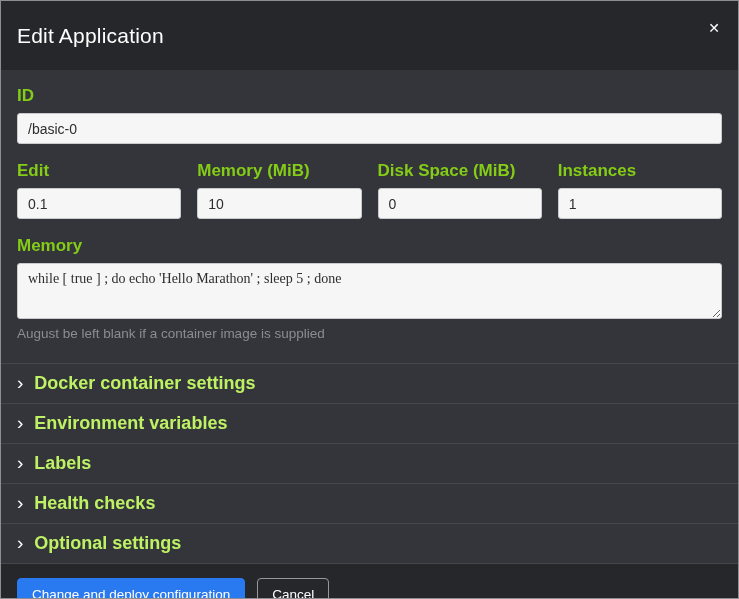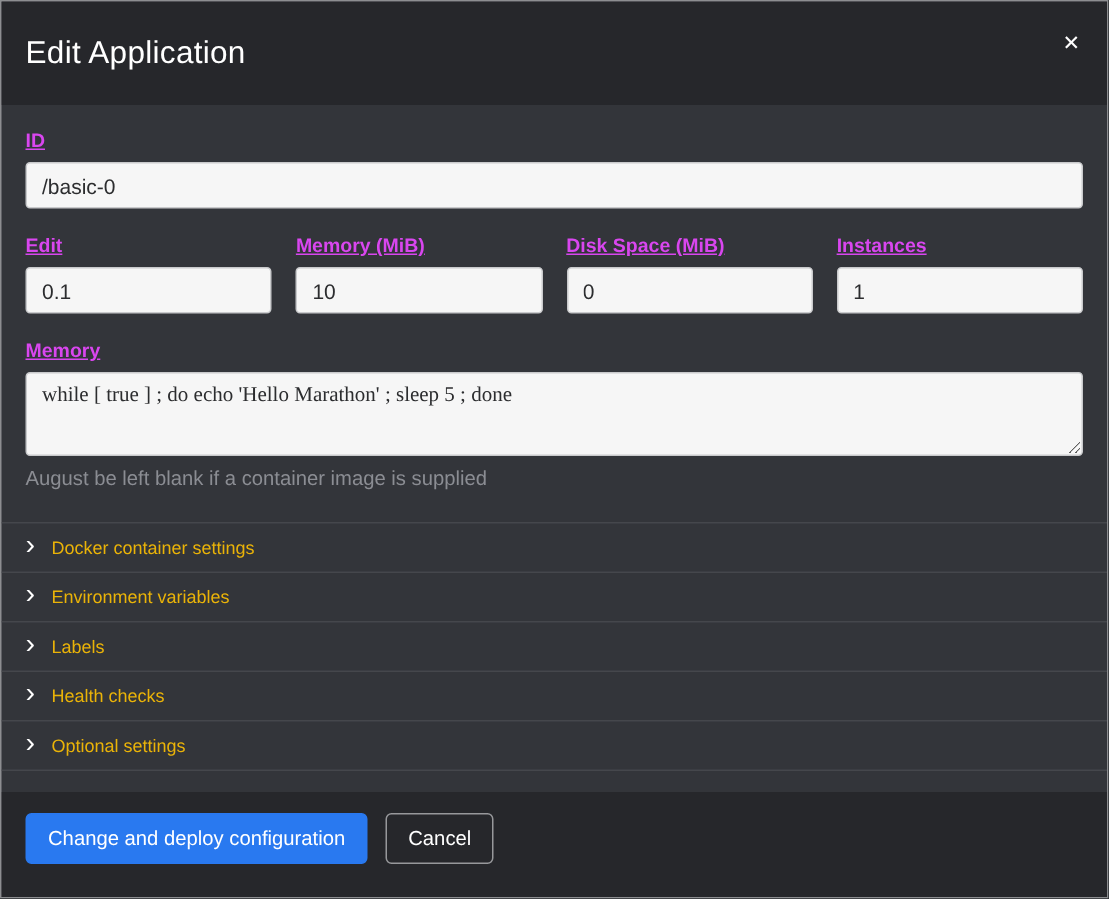--- a/index.html
+++ b/index.html
@@ -30,22 +30,22 @@
     letter-spacing: .2px;
   }
   .close-btn {
     position: absolute; right: 14px; top: 16px;
     background: none; border: none; color: #ffffff;
     font-size: 14px; cursor: pointer; padding: 4px; line-height: 1;
     font-family: "Liberation Sans", sans-serif;
   }
   .modal-body { padding: 16px 16px 6px; flex: 0 0 auto; }
   .field-label {
-    display: block; font-size: 13px; font-weight: 700;
-    color: #d946ef; margin-bottom: 7px; text-decoration: underline;
+    display: block; font-size: 17px; font-weight: 700;
+    color: #84cc16; margin-bottom: 7px;
   }
   .text-input, .text-area {
     width: 100%;
     background: #f6f6f6;
     border: 1px solid #c9cacc;
     border-radius: 3px;
     padding: 6px 10px;
     font-size: 14px;
     color: #2c2d2f;
     font-family: "Liberation Sans", sans-serif;
@@ -67,21 +67,21 @@
     padding: 9px 16px;
     border-top: 1px solid #45474c;
     cursor: pointer;
   }
   .section-row:last-child { border-bottom: 1px solid #45474c; }
   .chevron {
     font-size: 19px; line-height: 14px; font-weight: 400;
     margin-right: 11px; color: #ffffff;
     display: inline-block; transform: translateY(-1px);
   }
-  .section-label { font-size: 12px; font-weight: 400; color: #eab308; }
+  .section-label { font-size: 18px; font-weight: 700; color: #bef264; }
   .modal-footer {
     margin-top: auto;
     background: #26272b;
     padding: 14px 16px 22px;
     display: flex; gap: 12px; align-items: center;
     flex: 0 0 auto;
   }
   .btn {
     font-family: "Liberation Sans", sans-serif;
     font-size: 13.5px;

